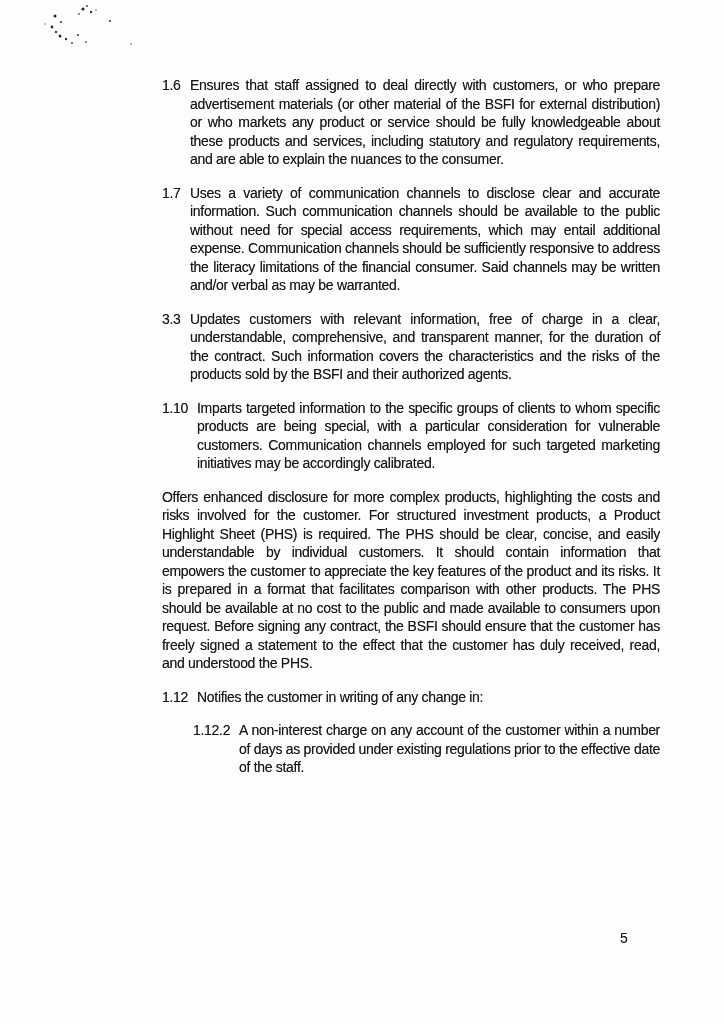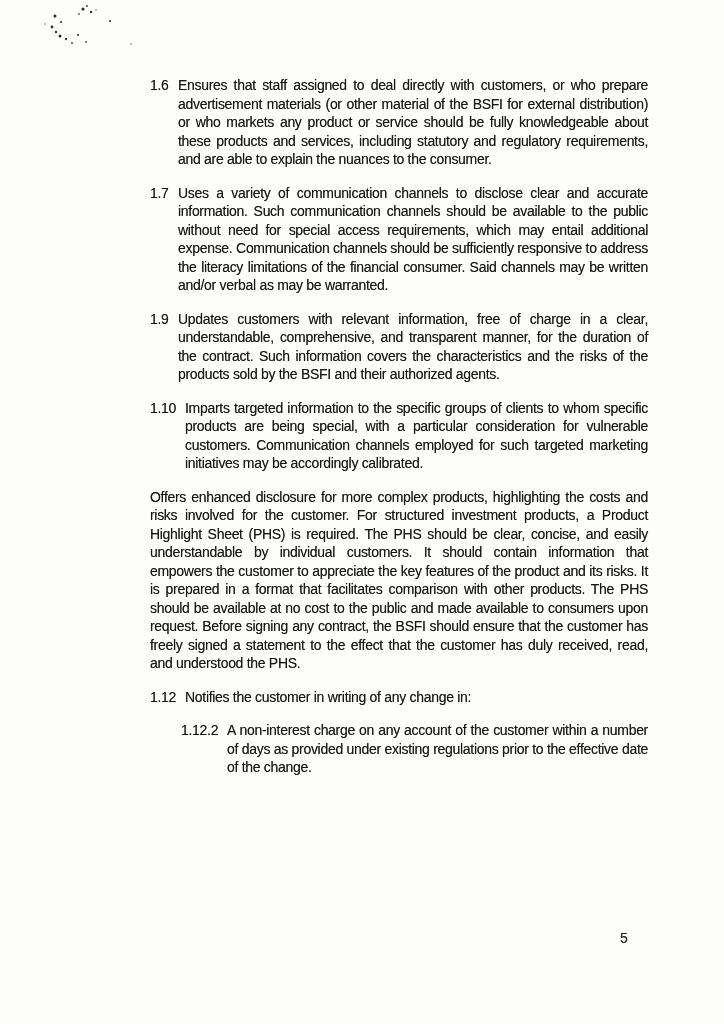--- a/index.html
+++ b/index.html
@@ -19,21 +19,21 @@
     position: absolute;
     inset: 0;
   }
   .ink-specks {
     position: absolute;
     left: 0;
     top: 0;
   }
   .content {
     position: absolute;
-    left: 150px;
+    left: 162px;
     top: 76px;
     width: 498px;
   }
   .clause {
     display: flex;
     margin-bottom: 15px;
     font-size: 14px;
     line-height: 18.5px;
     letter-spacing: -0.3px;
     text-shadow: 0 0 0.5px rgba(20,20,20,0.55);
@@ -96,41 +96,41 @@
       <div class="txt">Ensures that staff assigned to deal directly with customers, or who prepare advertisement materials (or other material of the BSFI for external distribution) or who markets any product or service should be fully knowledgeable about these products and services, including statutory and regulatory requirements, and are able to explain the nuances to the consumer.</div>
     </div>
 
     <div class="clause">
       <span class="num">1.7</span>
       <div class="txt">Uses a variety of communication channels to disclose clear and accurate information. Such communication channels should be available to the public without need for special access requirements, which may entail additional expense. Communication channels should be sufficiently responsive to address the literacy limitations of the financial consumer. Said channels may be written and/or verbal as may be warranted.</div>
     </div>
 
 
     <div class="clause">
-      <span class="num">1.9</span>
+      <span class="num">3.3</span>
       <div class="txt">Updates customers with relevant information, free of charge in a clear, understandable, comprehensive, and transparent manner, for the duration of the contract. Such information covers the characteristics and the risks of the products sold by the BSFI and their authorized agents.</div>
     </div>
 
     <div class="clause wide">
       <span class="num">1.10</span>
       <div class="txt">Imparts targeted information to the specific groups of clients to whom specific products are being special, with a particular consideration for vulnerable customers. Communication channels employed for such targeted marketing initiatives may be accordingly calibrated.</div>
     </div>
 
     <div class="clause wide">
       <div class="txt">Offers enhanced disclosure for more complex products, highlighting the costs and risks involved for the customer. For structured investment products, a Product Highlight Sheet (PHS) is required. The PHS should be clear, concise, and easily understandable by individual customers. It should contain information that empowers the customer to appreciate the key features of the product and its risks. It is prepared in a format that facilitates comparison with other products. The PHS should be available at no cost to the public and made available to consumers upon request. Before signing any contract, the BSFI should ensure that the customer has freely signed a statement to the effect that the customer has duly received, read, and understood the PHS.</div>
     </div>
 
     <div class="clause wide">
       <span class="num">1.12</span>
       <div class="txt">Notifies the customer in writing of any change in:</div>
     </div>
 
 
     <div class="clause sub">
       <span class="num">1.12.2</span>
-      <div class="txt">A non-interest charge on any account of the customer within a number of days as provided under existing regulations prior to the effective date of the change.</div>
+      <div class="txt">A non-interest charge on any account of the customer within a number of days as provided under existing regulations prior to the effective date of the staff.</div>
     </div>
 
   </div>
 
   <div class="page-number">5</div>
 
 </div>
 
 </body></html>

